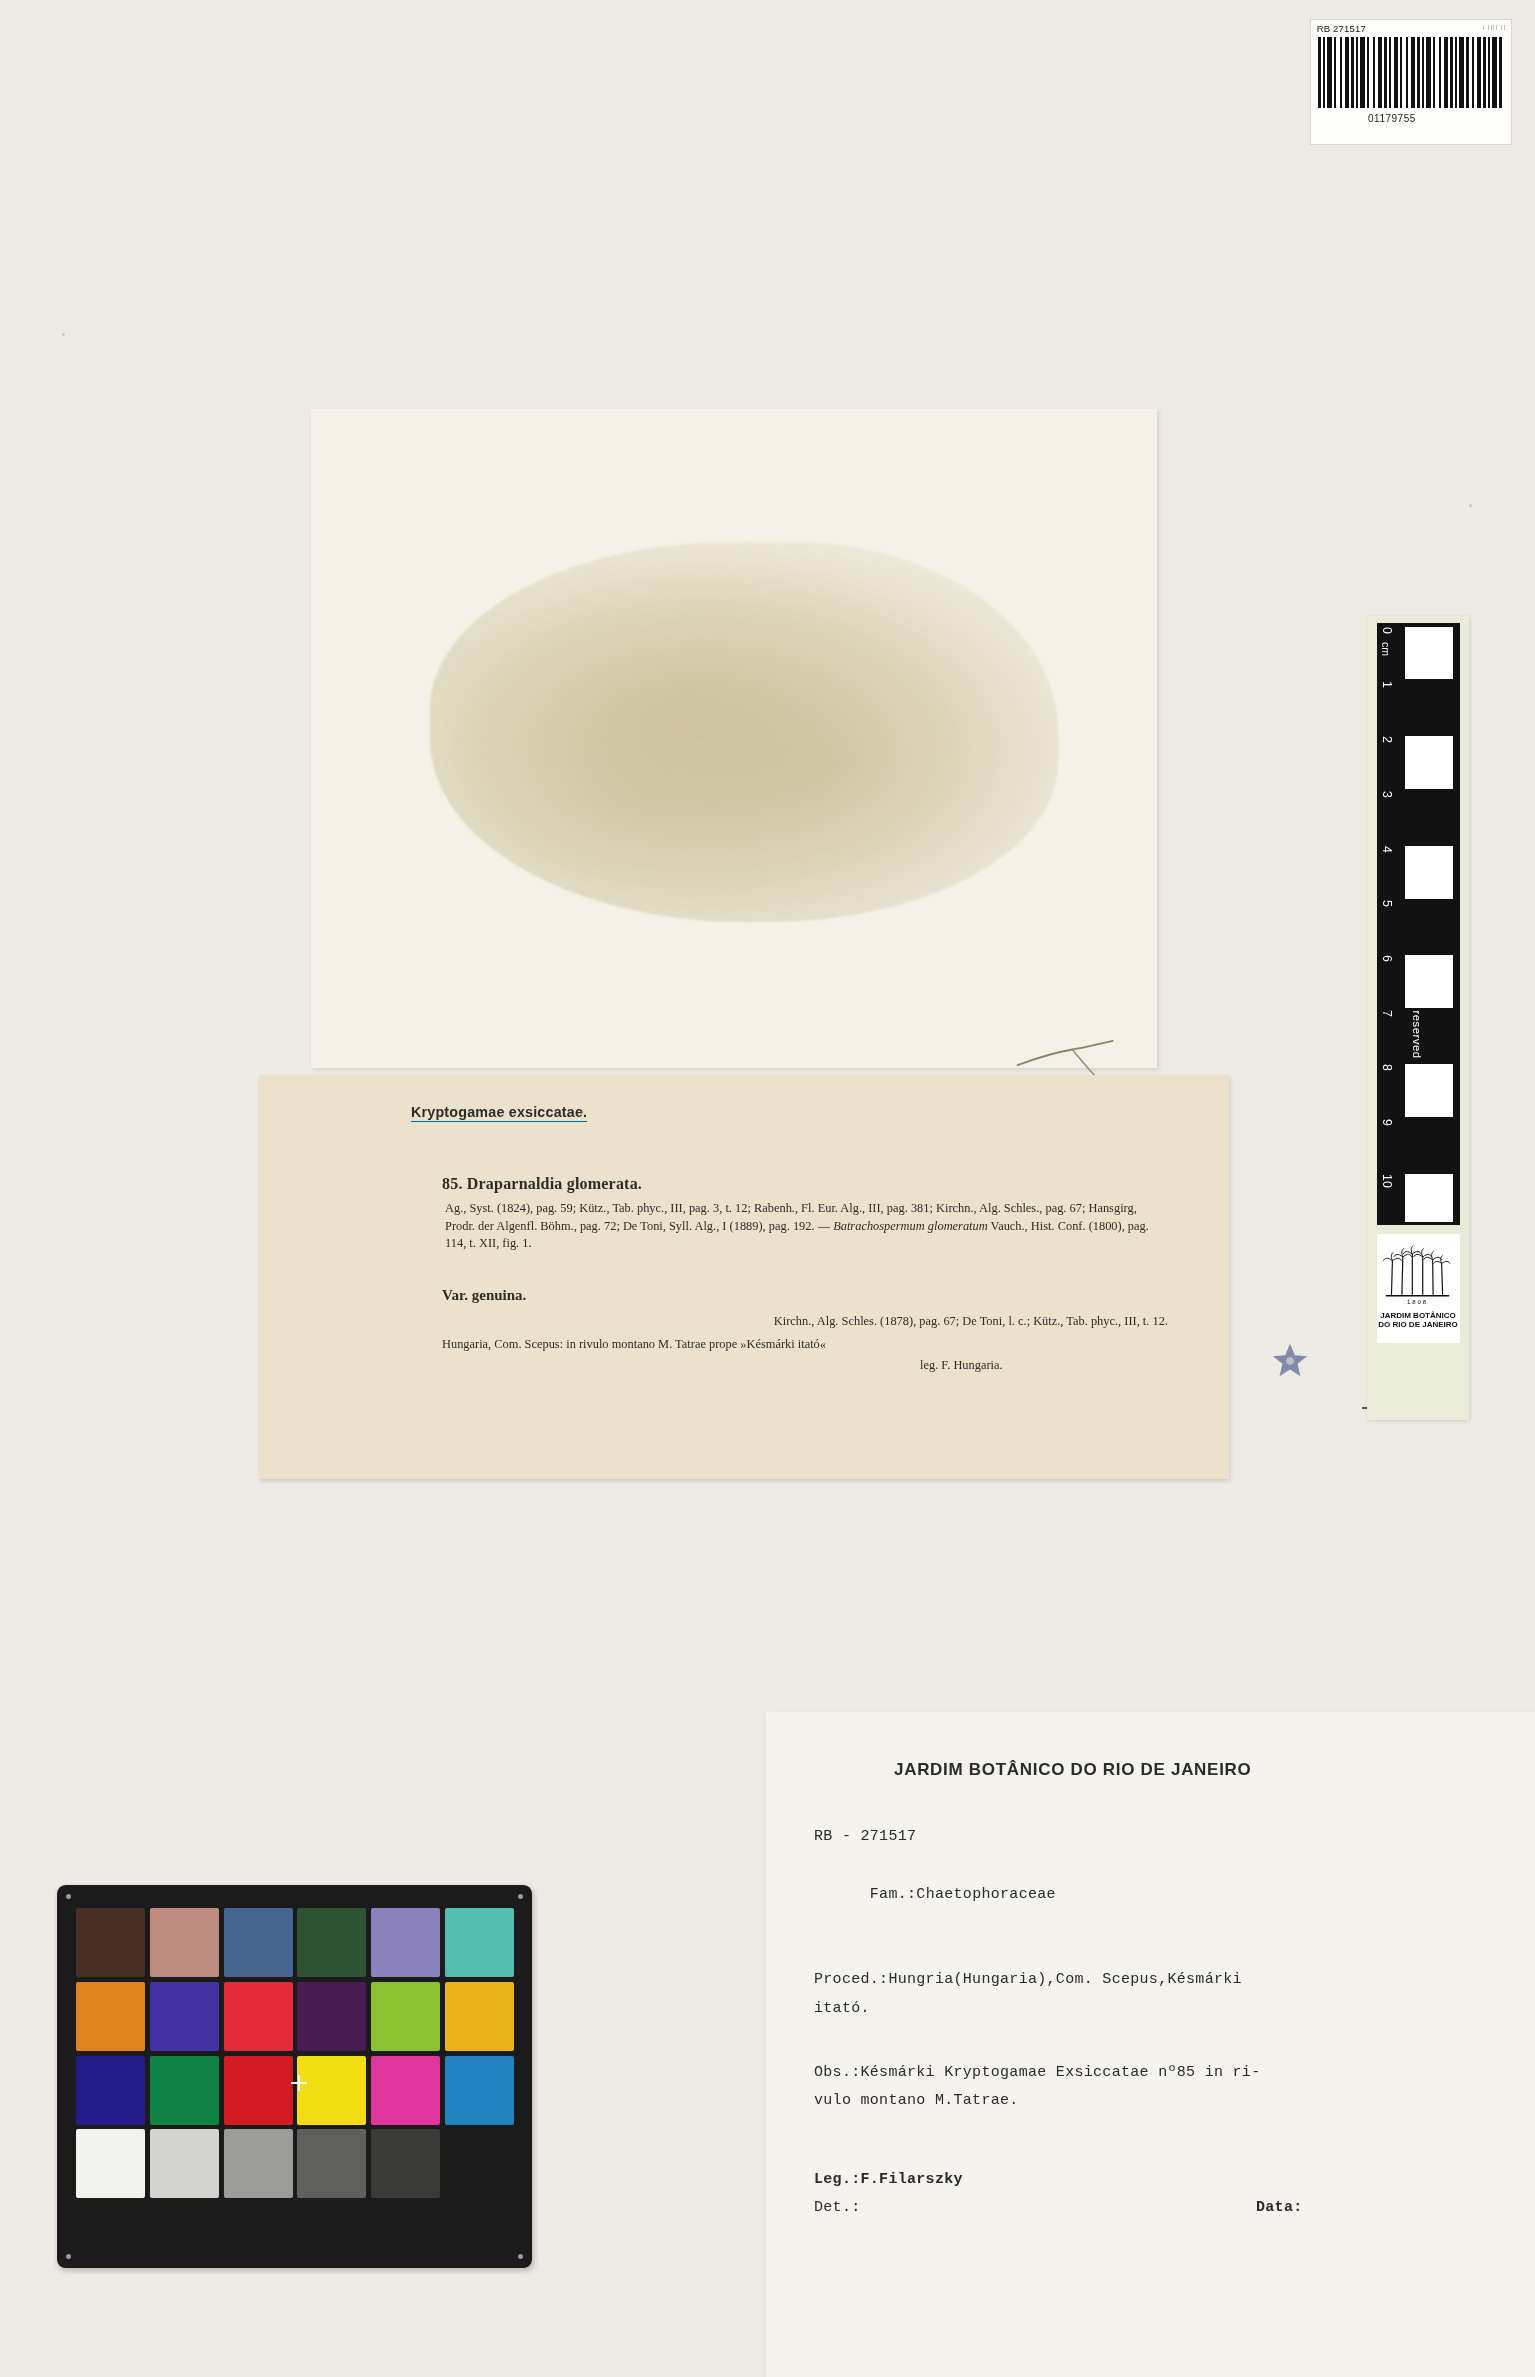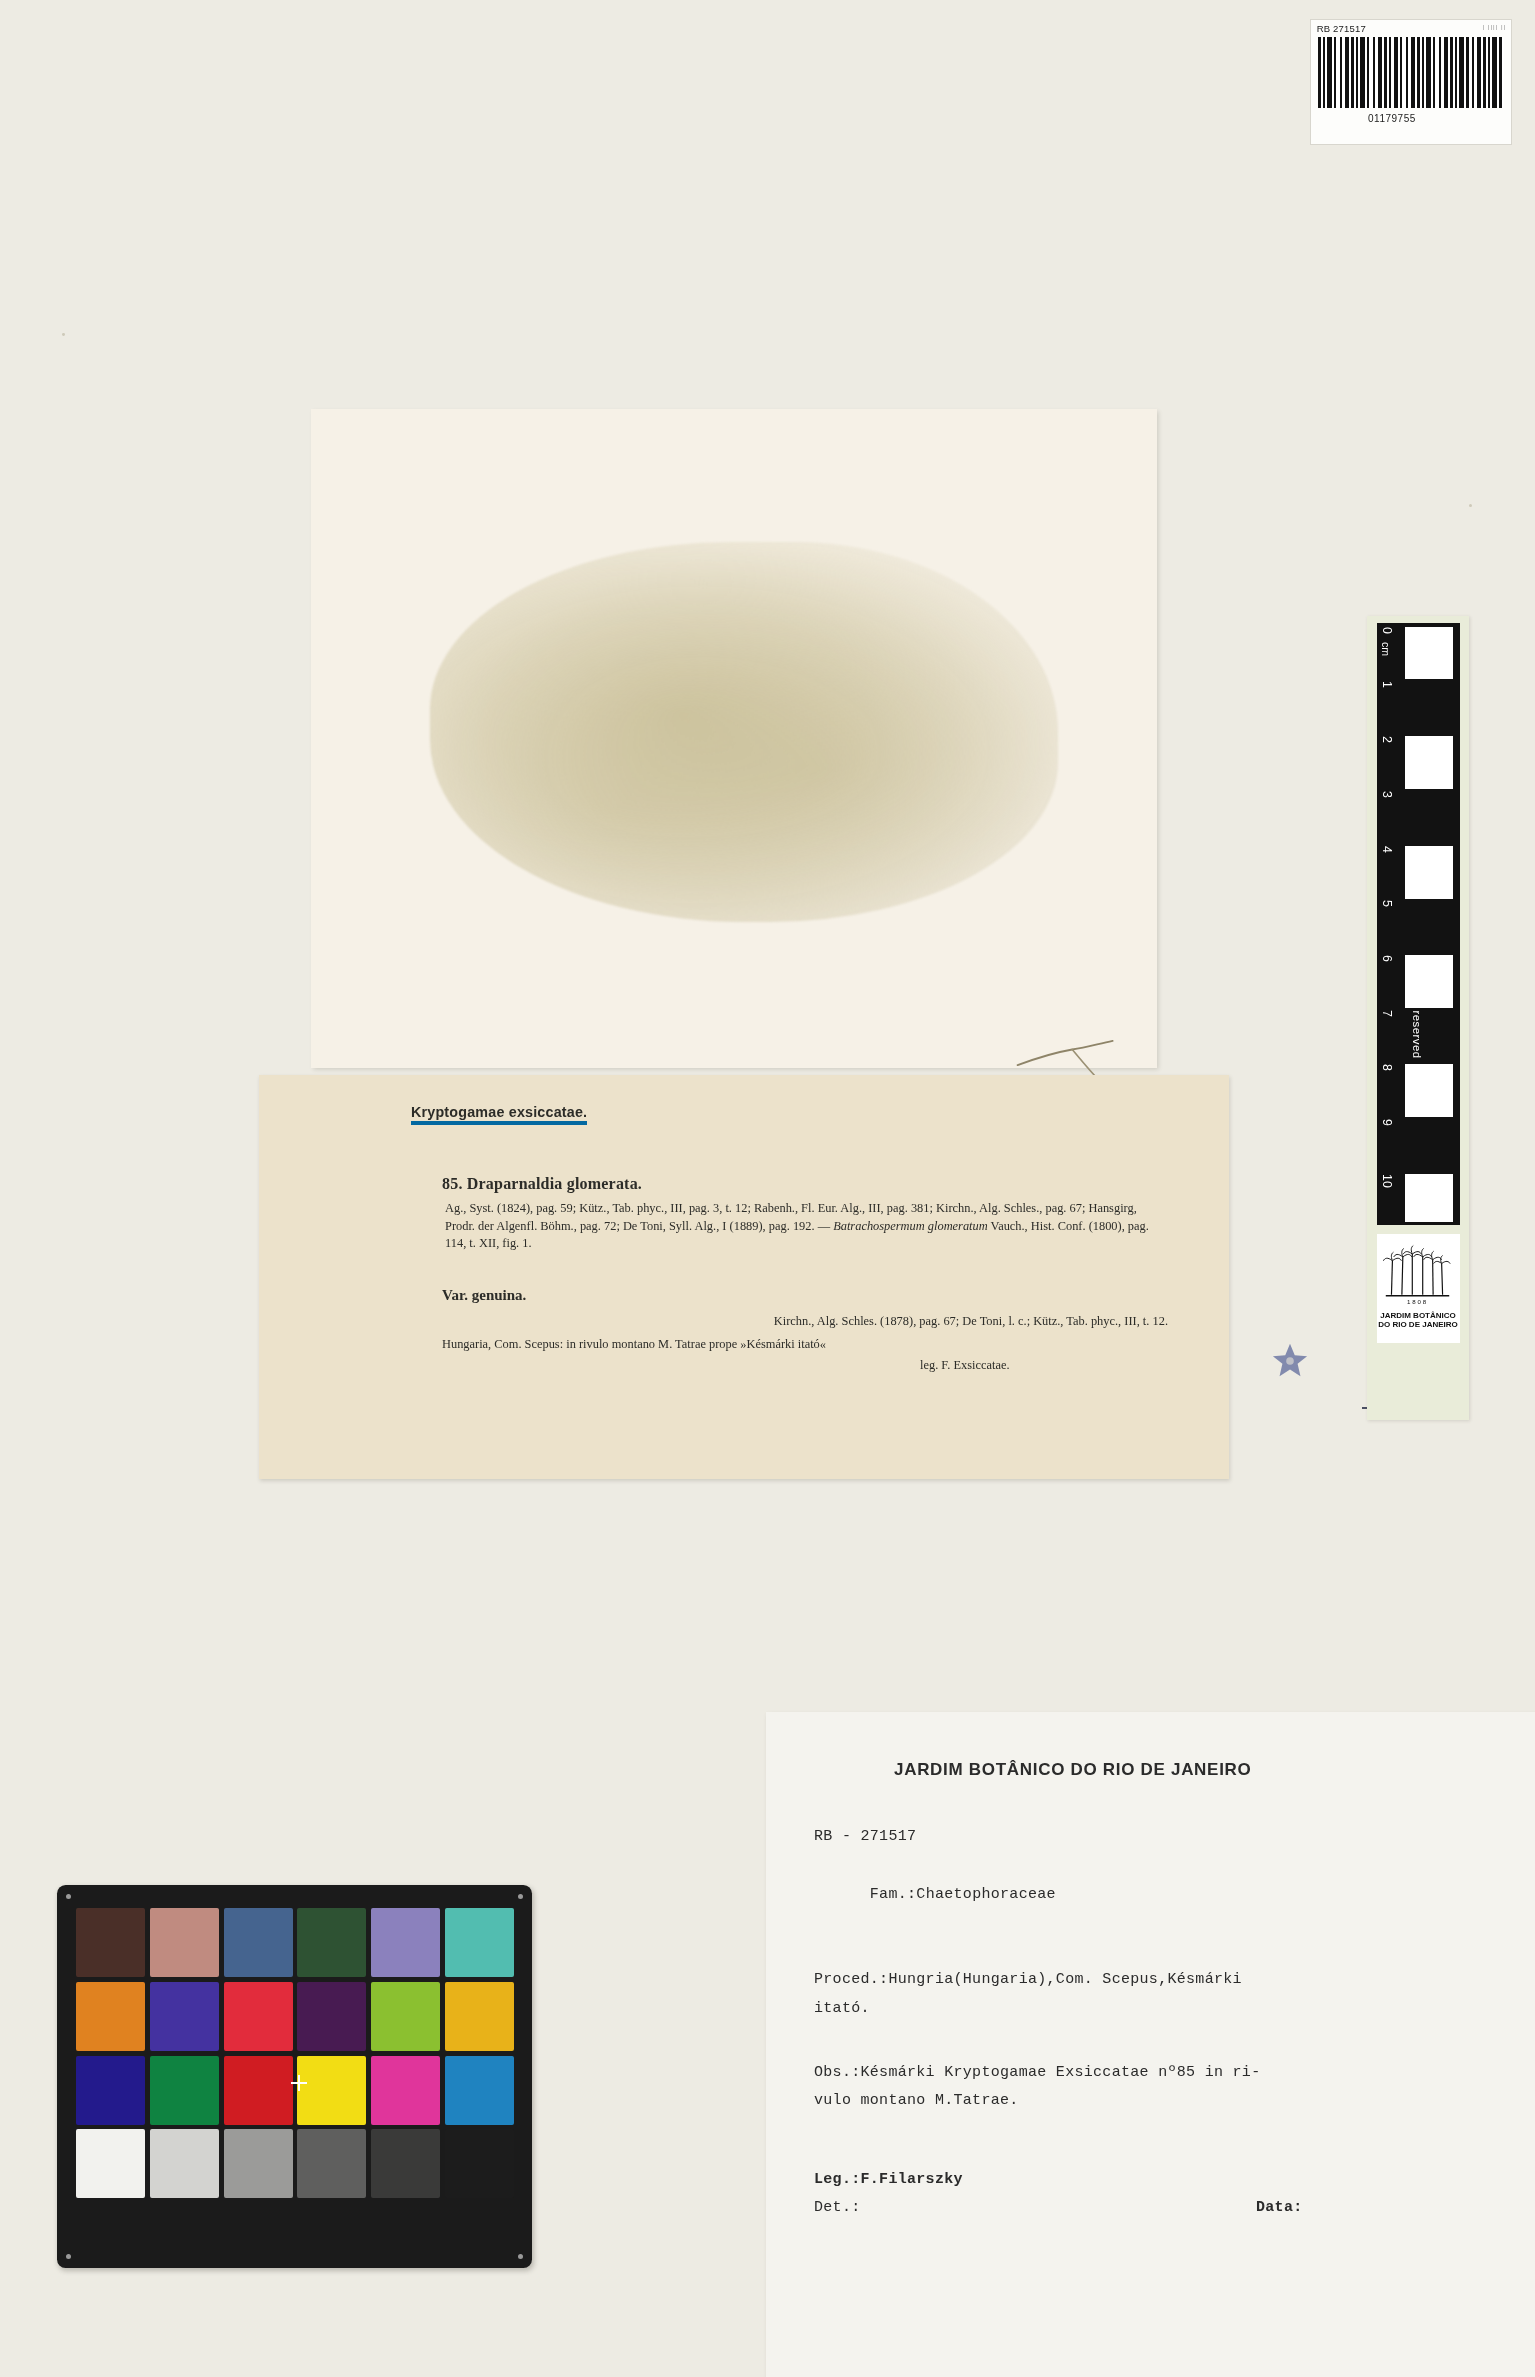--- a/index.html
+++ b/index.html
@@ -84,21 +84,21 @@
     position:absolute; left:259px; top:1075px; width:970px; height:404px;
     background:#ece2cb;
     box-shadow:1.4px 1.9px 3.8px rgba(90,85,70,0.20);
     font-family:"Liberation Serif", serif;
     color:#2c2c28;
   }
   #det-header {
     position:absolute; left:152px; top:28.5px;
     font-family:"Liberation Sans", sans-serif;
     font-size:14.3px; font-weight:bold; letter-spacing:0.2px;
-    border-bottom:4px solid #0369a1; padding-bottom:1.9px;
+    border-bottom:1px solid #0369a1; padding-bottom:1.9px;
   }
   #det-title {
     position:absolute; left:183px; top:100px;
     font-size:16px; letter-spacing:0.2px;font-weight:bold;
   }
   #det-refs {
     position:absolute; left:186px; top:125px; width:723px;
     font-size:12.4px; line-height:1.42;
   }
   #det-var {
@@ -238,21 +238,21 @@
     <div id="krypt-number">85</div>
   </div>
 
   <div id="det-label">
     <div id="det-header">Kryptogamae exsiccatae.</div>
     <div id="det-title">85.   Draparnaldia glomerata.</div>
     <div id="det-refs">Ag., Syst. (1824), pag. 59; Kütz., Tab. phyc., III, pag. 3, t. 12; Rabenh., Fl. Eur. Alg., III, pag. 381; Kirchn., Alg. Schles., pag. 67; Hansgirg, Prodr. der Algenfl. Böhm., pag. 72; De Toni, Syll. Alg., I (1889), pag. 192. — <span class="ital">Batrachospermum glomeratum</span> Vauch., Hist. Conf. (1800), pag. 114, t. XII, fig. 1.</div>
     <div id="det-var">Var. genuina.</div>
     <div id="det-varrefs">Kirchn., Alg. Schles. (1878), pag. 67; De Toni, l. c.; Kütz., Tab. phyc., III, t. 12.</div>
     <div id="det-locality">Hungaria, Com. Scepus: in rivulo montano M. Tatrae prope »Késmárki itató«</div>
-    <div id="det-leg">leg. F. Exsiccatae.</div>
+    <div id="det-leg">leg. F. Hungaria.</div>
   </div>
 
   <div id="scale-bar">
     <div id="scale-black">
       <div id="cm-label">cm</div>
 
       <div class="tick-blk" style="left:28.5px; top:3.8px;   width:48px; height:52px;"></div>
       <div class="tick-blk" style="left:28.5px; top:113px; width:48px; height:53px;"></div>
       <div class="tick-blk" style="left:28.5px; top:223px; width:48px; height:53px;"></div>
       <div class="tick-blk" style="left:28.5px; top:332px; width:48px; height:53px;"></div>

